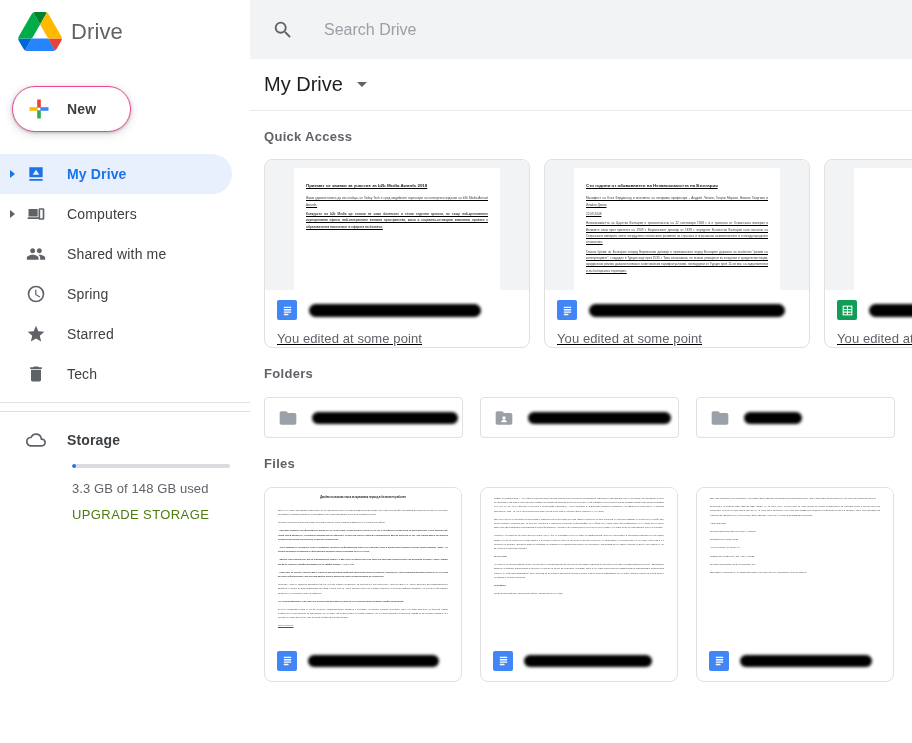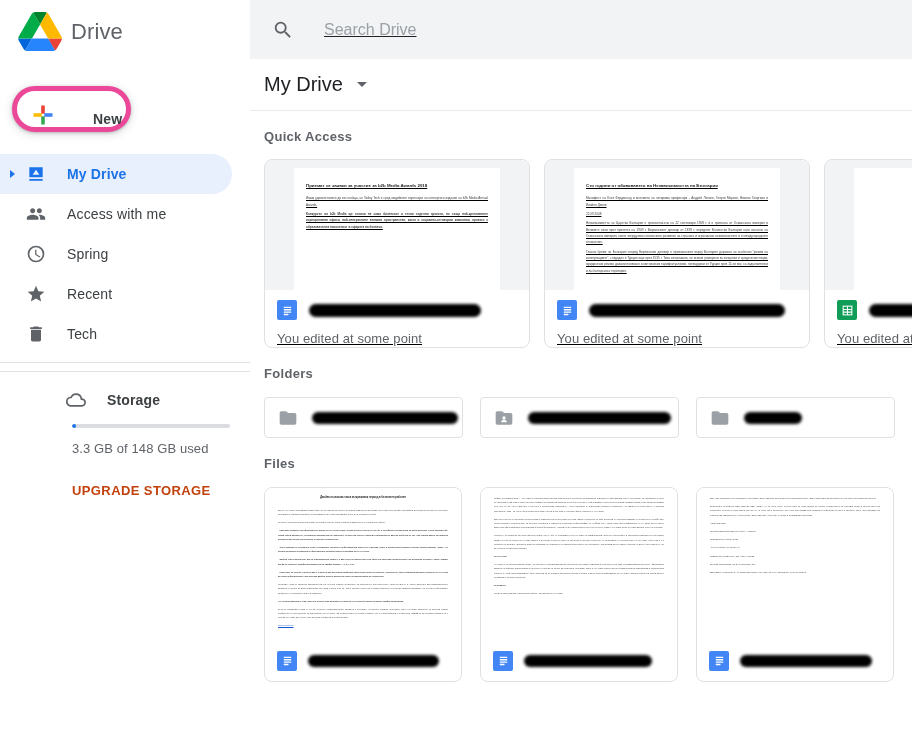--- a/index.html
+++ b/index.html
@@ -22,23 +22,23 @@
   .brand-logo { width: 44px; height: 40px; position: relative; }
   .brand-title {
     font-size: 22px; color: #5f6368; margin-left: 9px;
     letter-spacing: .1px; font-weight: 400;
   }
 
   .new-btn {
     margin: 22px 0 0 12px;
     width: 119px; height: 46px;
     border-radius: 24px; background: #fff;
-    border: 5px solid #ec4899;
+    border: 1px solid #ec4899;
     box-shadow: 0 1px 3px rgba(60,64,67,.30), 0 2px 8px 1px rgba(60,64,67,.15);
-    display: flex; align-items: flex-end; cursor: pointer; gap: 22px;
+    display: flex; align-items: center; cursor: pointer;
   }
   .plus-icon { width: 24px; height: 24px; margin-left: 14px; position: relative; }
   .new-label {
     font-size: 14px; font-weight: bold; color: #3c4043;
     margin-left: 16px; letter-spacing: .2px;
   }
 
   .nav { margin-top: 22px; }
   .nav-item {
     height: 40px; display: flex; align-items: center;
@@ -59,48 +59,48 @@
     width: 24px; height: 24px; margin-left: 9px;
     display: flex; align-items: center; justify-content: center;
   }
   .nav-icon svg { fill: #5f6368; }
   .nav-label {
     font-size: 14px; color: #3c4043; margin-left: 19px; letter-spacing: .15px;
   }
   .divider { height: 1px; background: #e0e0e0; margin: 8px 0; width: 250px; }
 
   .storage-sec { margin-top: 2px; }
-  .storage-head { height: 40px; display: flex; align-items: center; padding-left: 40px; }
+  .storage-head { height: 40px; display: flex; align-items: center; }
   .storage-head .nav-label { font-weight: bold; color: #3c4043; }
   .storage-body { padding-left: 72px; padding-right: 18px; }
   .bar-track {
     height: 4px; background: #dadce0; border-radius: 2px;
     width: 158px; margin-top: 4px; overflow: hidden;
   }
   .bar-fill { height: 4px; background: #1a73e8; border-radius: 2px; }
   .storage-text {
     font-size: 13px; color: #5f6368; margin-top: 13px; letter-spacing: .1px;
   }
   .upgrade-link {
-    font-size: 13px; color: #c2410c; font-weight: bold;
-    margin-top: 27px; letter-spacing: .4px; cursor: pointer; display: block;
+    font-size: 13px; color: #4d7c0f; font-weight: normal;
+    margin-top: 11px; letter-spacing: .4px; cursor: pointer; display: block;
   }
 
   
   .main { flex: 1; height: 743px; position: relative; background:#fff; }
 
   .searchbar {
     height: 59px; background: #f1f3f4;
     display: flex; align-items: center; padding-left: 22px;
   }
   .search-icon-wrap { width: 24px; height: 24px; display:flex; align-items:center; }
   .search-input {
     border: none; outline: none; background: transparent;
     font-size: 16px; color: #202124; margin-left: 26px;
-    width: 520px; font-family: "Liberation Sans", sans-serif; text-decoration: underline;
+    width: 520px; font-family: "Liberation Sans", sans-serif;
   }
   .search-input::placeholder { color: #9aa0a6; }
 
   .drive-header {
     height: 52px; display: flex; align-items: center;
     padding-left: 14px; border-bottom: 1px solid #e8eaed;
   }
   .drive-title { font-size: 20px; color: #202124; letter-spacing: 0; }
   .hdr-caret {
     width: 0; height: 0; margin-left: 14px;
@@ -239,49 +239,58 @@
       <div class="nav-item active">
         <span class="caret"></span>
         <span class="nav-icon">
           <svg width="20" height="20" viewBox="0 0 24 24">
               <path d="M4 18h16v2H4v-2zm0-14h16v12H4V4zm8 3l-4 6h8l-4-6z"></path>
             </svg>
         </span>
         <span class="nav-label">My Drive</span>
       </div>
 
+      <div class="nav-item">
+        <span class="caret"></span>
+        <span class="nav-icon">
+          <svg width="20" height="20" viewBox="0 0 24 24">
+              <path d="M3 6h11v9H3V6zm-1 10h13v2H2v-2zm14.5-11h4a1.5 1.5 0 011.5 1.5v11a1.5 1.5 0 01-1.5 1.5h-4A1.5 1.5 0 0115 17.5v-11A1.5 1.5 0 0116.5 5zm.5 2v10h3V7h-3z"></path>
+            </svg>
+        </span>
+        <span class="nav-label">Computers</span>
+      </div>
 
       <div class="nav-item">
         <span class="caret hidden"></span>
         <span class="nav-icon">
           <svg width="20" height="20" viewBox="0 0 24 24">
               <path d="M16 11c1.66 0 3-1.34 3-3s-1.34-3-3-3-3 1.34-3 3 1.34 3 3 3zm-8 0c1.66 0 3-1.34 3-3S9.66 5 8 5 5 6.34 5 8s1.34 3 3 3zm0 2c-2.33 0-7 1.17-7 3.5V19h14v-2.5c0-2.33-4.67-3.5-7-3.5zm8 0c-.29 0-.62.02-.97.05 1.16.84 1.97 1.97 1.97 3.45V19h6v-2.5c0-2.33-4.67-3.5-7-3.5z"></path>
             </svg>
         </span>
-        <span class="nav-label">Access with me</span>
+        <span class="nav-label">Shared with me</span>
       </div>
 
       <div class="nav-item">
         <span class="caret hidden"></span>
         <span class="nav-icon">
           <svg width="20" height="20" viewBox="0 0 24 24">
               <path d="M12 2a10 10 0 100 20 10 10 0 000-20zm0 18a8 8 0 110-16 8 8 0 010 16zm.5-13H11v6l5.25 3.15.75-1.23-4.5-2.67V7z"></path>
             </svg>
         </span>
         <span class="nav-label">Spring</span>
       </div>
 
       <div class="nav-item">
         <span class="caret hidden"></span>
         <span class="nav-icon">
           <svg width="20" height="20" viewBox="0 0 24 24">
               <path d="M12 17.27L18.18 21l-1.64-7.03L22 9.24l-7.19-.61L12 2 9.19 8.63 2 9.24l5.46 4.73L5.82 21z"></path>
             </svg>
         </span>
-        <span class="nav-label">Recent</span>
+        <span class="nav-label">Starred</span>
       </div>
 
       <div class="nav-item">
         <span class="caret hidden"></span>
         <span class="nav-icon">
           <svg width="20" height="20" viewBox="0 0 24 24">
               <path d="M6 19c0 1.1.9 2 2 2h8c1.1 0 2-.9 2-2V7H6v12zM19 4h-3.5l-1-1h-5l-1 1H5v2h14V4z"></path>
             </svg>
         </span>
         <span class="nav-label">Tech</span>

